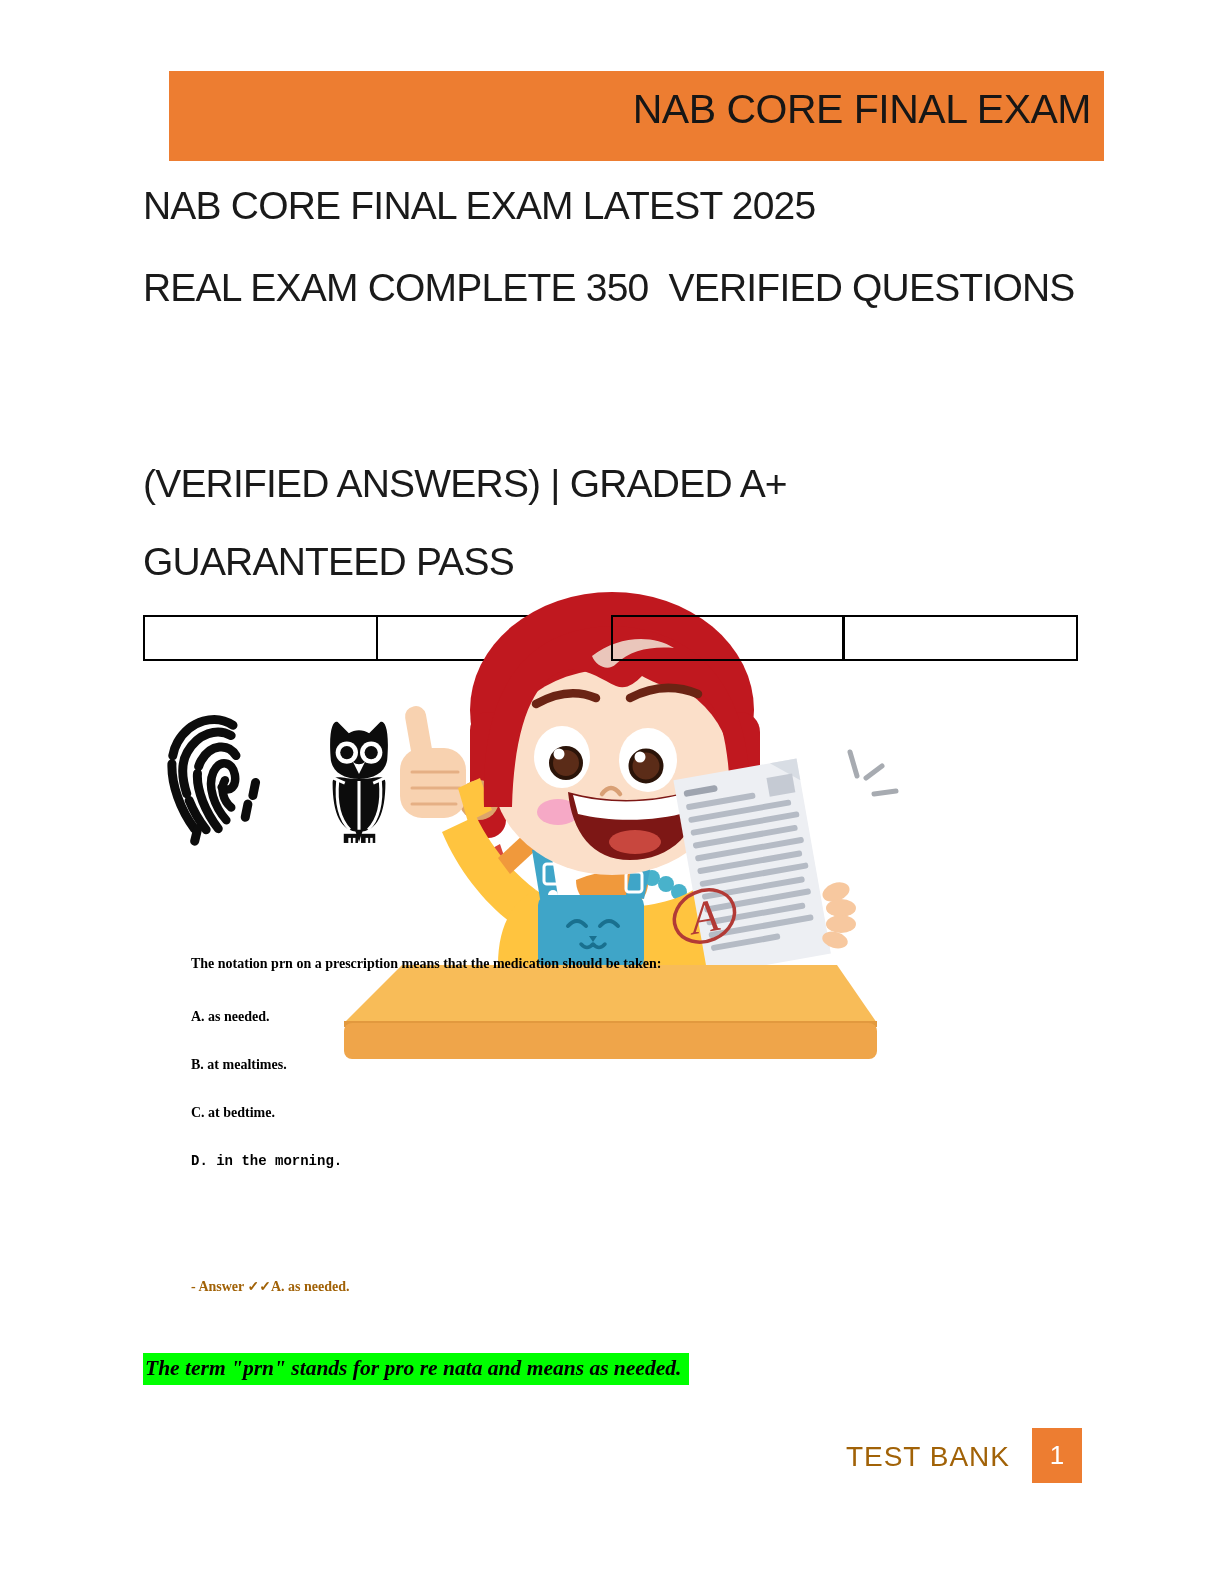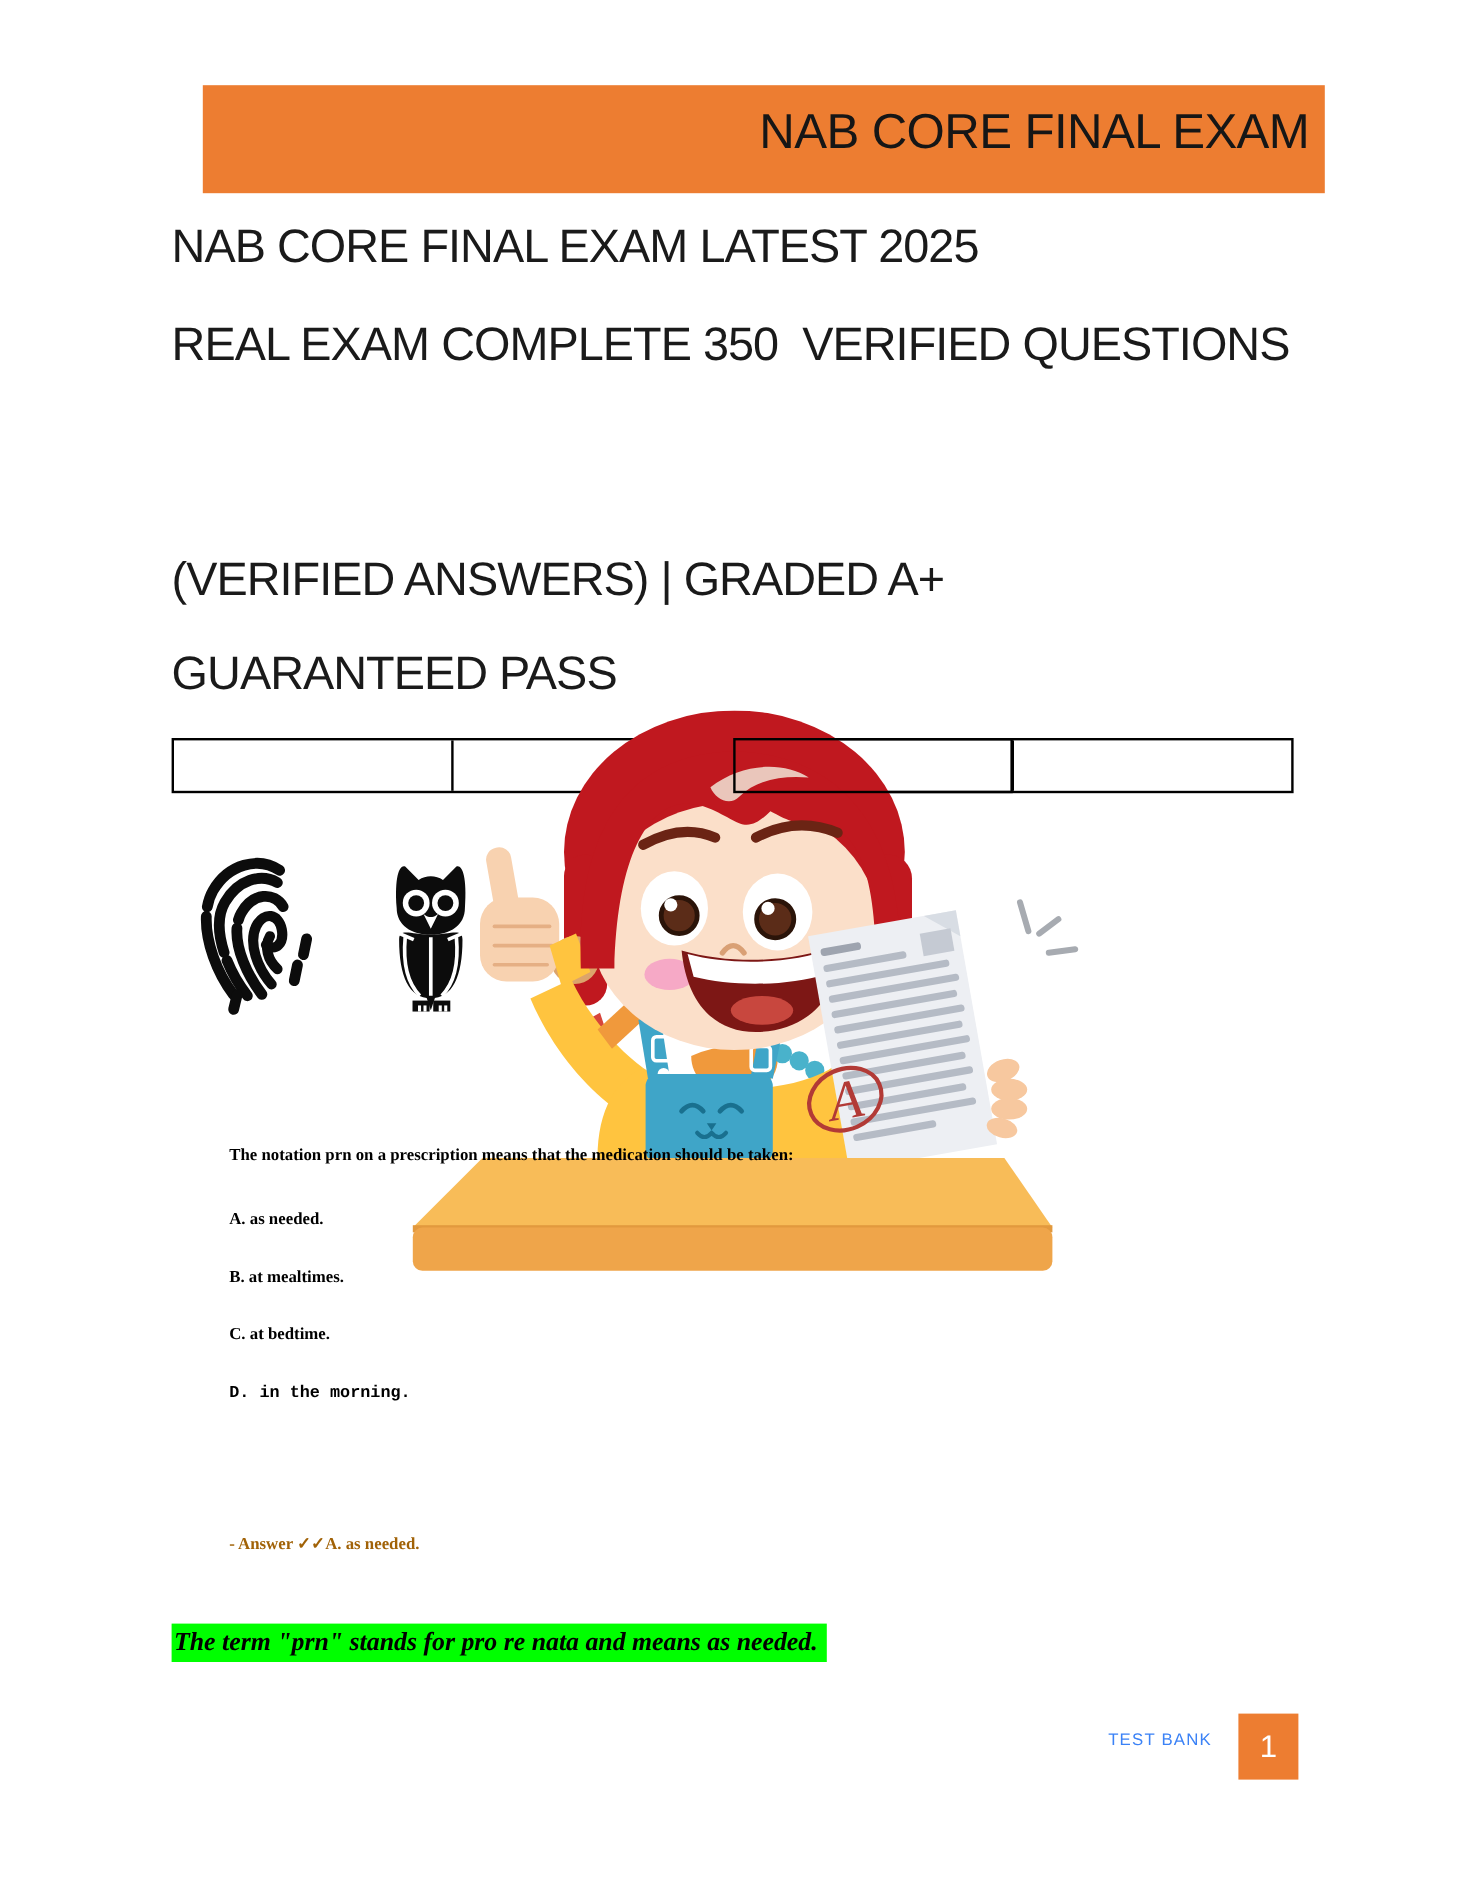--- a/index.html
+++ b/index.html
@@ -44,22 +44,22 @@
   .opt-a{top:1009px;}
   .opt-b{top:1057px;}
   .opt-c{top:1105px;}
   .opt-d{top:1153px;font-family:Liberation Mono, monospace;}
   .answer{top:1278px;color:#a16207;}
   .rationale{left:143px;top:1353px;background:#00FF00;color:#000;
         font-family:"Liberation Serif",serif;font-weight:bold;font-style:italic;
         font-size:21.5px;padding:3px 8px 4px 2px;z-index:10;white-space:pre;}
 
   
-  .footer-label{left:700px;top:1441px;width:310px;text-align:right;font-size:14px;
-        color:#3b82f6;letter-spacing:1px;z-index:1;white-space:pre;}
+  .footer-label{left:700px;top:1441px;width:310px;text-align:right;font-size:28px;
+        color:#a16207;letter-spacing:1px;z-index:1;white-space:pre;}
   .page-badge{left:1032px;top:1428px;width:50px;height:55px;background:#ED7D31;
         color:#fff;font-size:26px;text-align:center;line-height:55px;z-index:1;}
 </style>
 </head>
 <body>
 
 <div class="page">
 
   <div class="abs banner">
     <div class="banner-title">NAB CORE FINAL EXAM</div>

